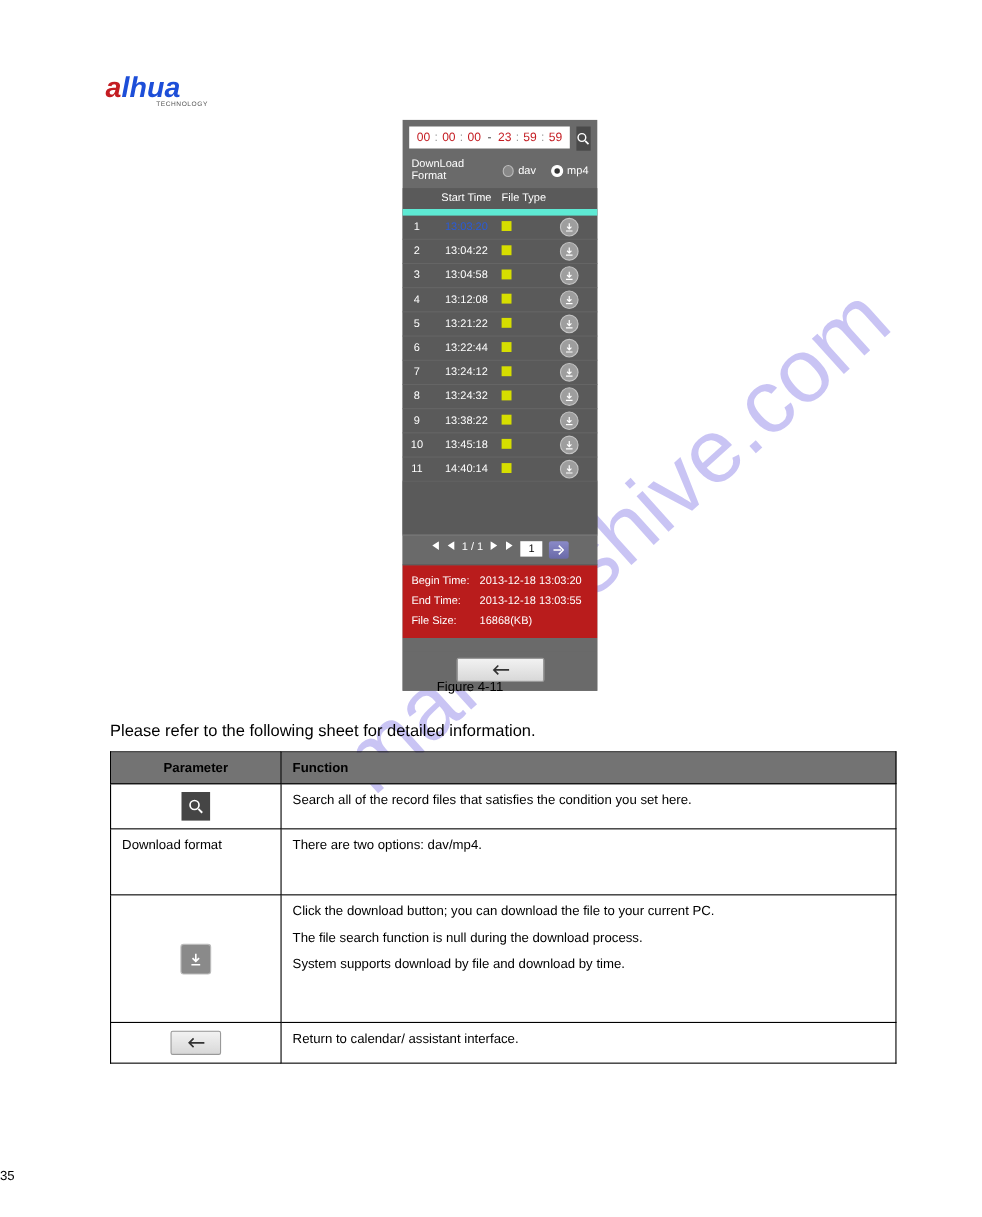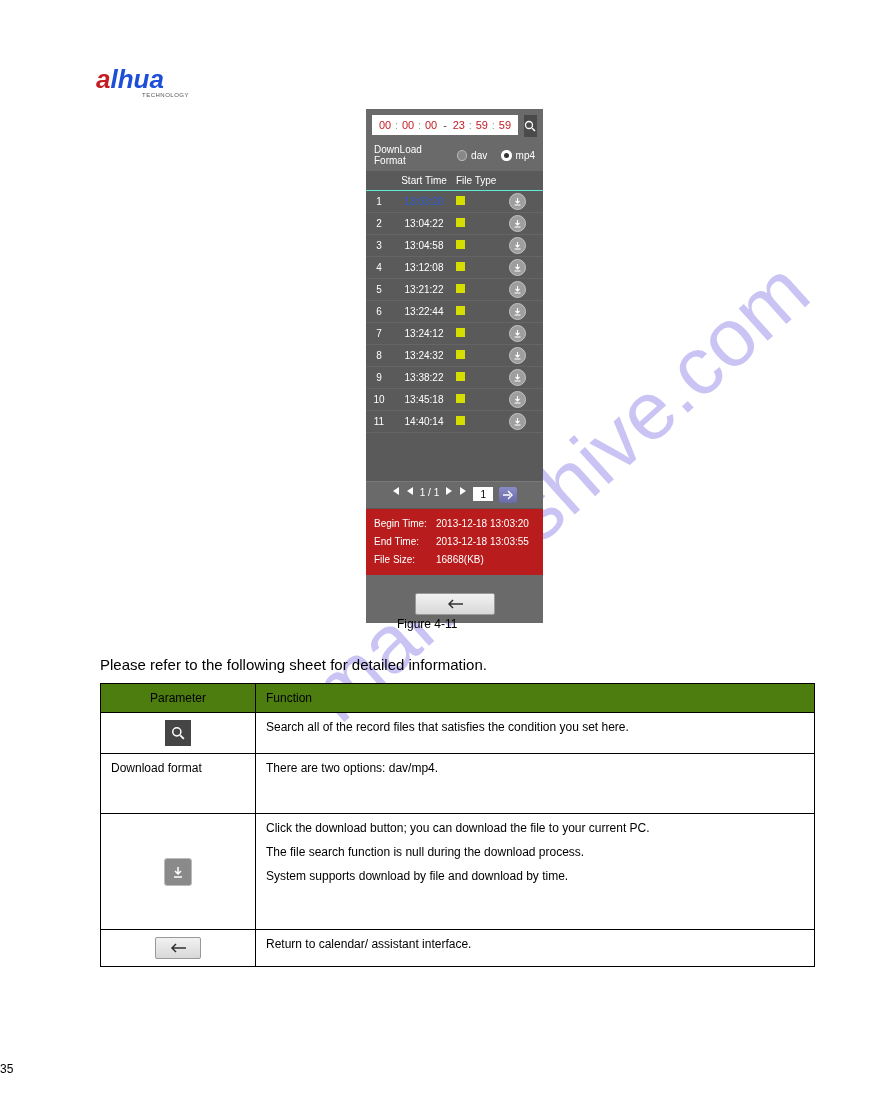--- a/index.html
+++ b/index.html
@@ -79,21 +79,21 @@
   .radio.sel { background: #fff; border: 1px solid #fff; position: relative; }
   .radio.sel::after { content: ""; position: absolute; top: 2px; left: 2px; width: 5px; height: 5px; border-radius: 50%; background: #333; }
 
   .table {
     background: #5a5a5a;
   }
   .thead {
     display: flex;
     padding: 4px 0;
     font-size: 10px;
-    border-bottom: 1px solid #5eead4;
+    border-bottom: 6px solid #5eead4;
   }
   .col-idx { width: 26px; text-align: center; }
   .col-st  { width: 64px; text-align: center; }
   .col-ft  { width: 46px; text-align: left; }
   .col-dl  { width: 30px; text-align: center; }
 
   #file-rows .trow {
     display: flex;
     align-items: center;
     height: 21px;
@@ -197,22 +197,22 @@
     width: 715px;
     border-collapse: collapse;
     font-size: 12px;
   }
   .ptable th, .ptable td {
     border: 1px solid #000;
     padding: 7px 10px;
     vertical-align: top;
   }
   .ptable th {
-    background: #4d7c0f;
-    font-weight: normal;
+    background: #737373;
+    font-weight: bold;
     text-align: left;
     margin-left: 23px;
   }
   .ptable .c1 { width: 134px; text-align: center; vertical-align: middle; }
 
   .icon-box {
     width: 26px; height: 26px; background: #454545; display: inline-flex;
     align-items: center; justify-content: center;
   }
   .icon-box-round {

